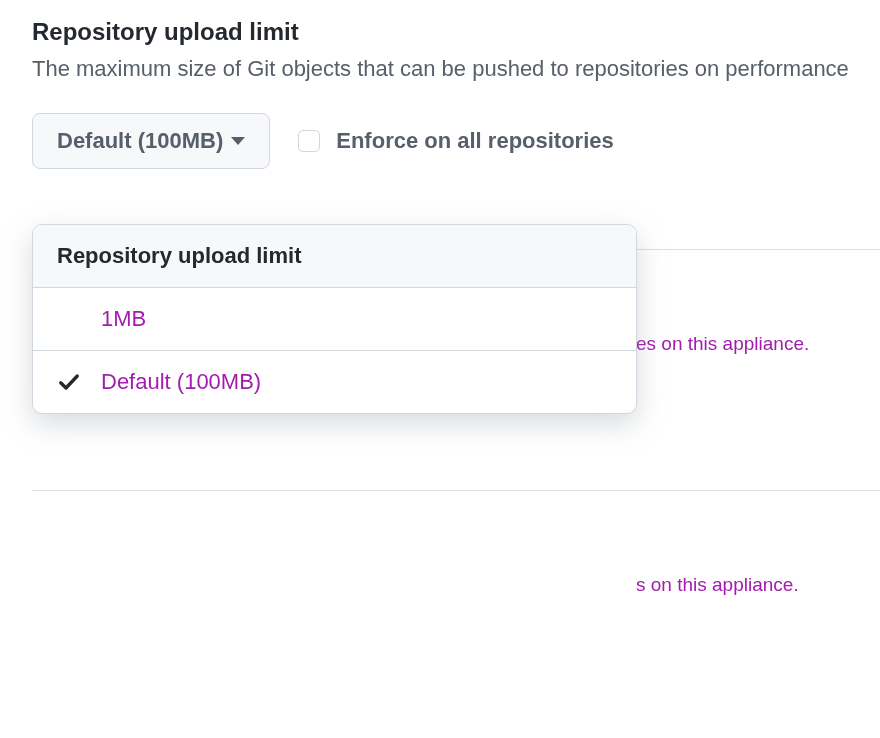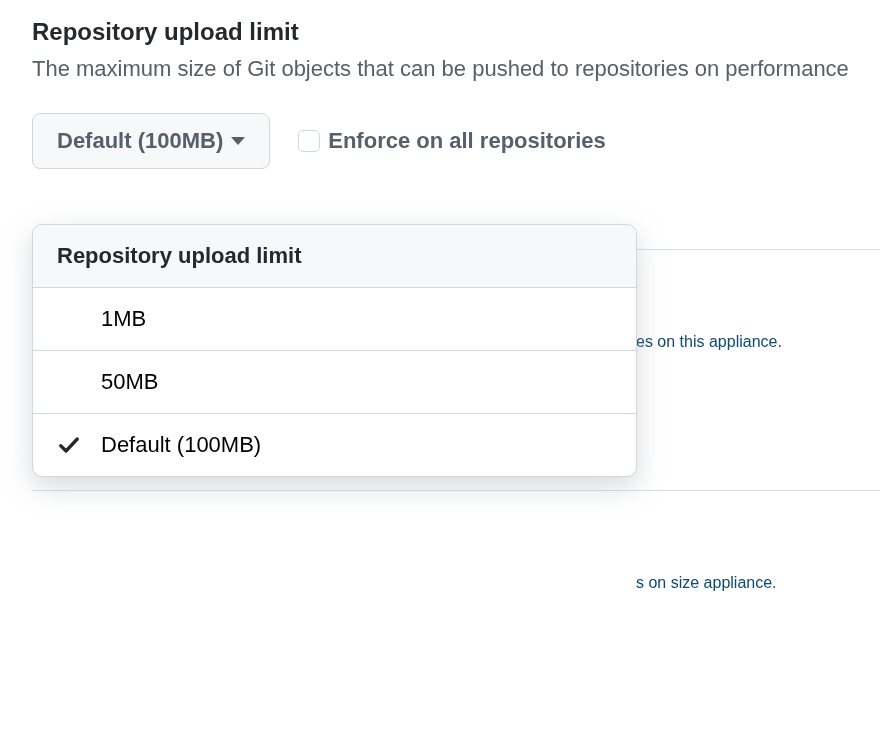--- a/index.html
+++ b/index.html
@@ -60,21 +60,21 @@
       width: 0;
       height: 0;
       border-left: 7px solid transparent;
       border-right: 7px solid transparent;
       border-top: 8px solid #57606a;
     }
 
     .checkbox-wrap {
       display: inline-flex;
       align-items: center;
-      gap: 8px;
+      gap: 16px;
       cursor: pointer;
       justify-content: center;
     }
 
     .checkbox-box {
       width: 22px;
       height: 22px;
       border: 1.5px solid #d0d7de;
       border-radius: 5px;
       background: #ffffff;
@@ -108,40 +108,40 @@
       color: #24292f;
       background: #f6f8fa;
       border-bottom: 1px solid #d0d7de;
     }
 
     .menu-item {
       display: flex;
       align-items: center;
       padding: 18px 24px;
       font-size: 22px;
-      color: #000000;
+      color: #a21caf;
       border-bottom: 1px solid #d0d7de;
       cursor: pointer;
     }
     .menu-item:last-child { border-bottom: none; }
 
     .menu-check {
       width: 44px;
       display: inline-flex;
       justify-content: flex-start;
       flex-shrink: 0;
     }
 
     .menu-check svg { width: 24px; height: 24px; }
 
     
     .bg-line {
       position: absolute;
-      font-size: 16px;
-      color: #0c4a6e;
+      font-size: 19px;
+      color: #a21caf;
       white-space: nowrap;
     }
     .hr {
       position: absolute;
       left: 32px;
       height: 1px;
       background: #d8dee4;
     }
   </style>
 </head>
@@ -160,32 +160,28 @@
     <label class="checkbox-wrap">
       <span class="checkbox-box"></span>
       <span class="checkbox-label">Enforce on all repositories</span>
     </label>
   </div>
 </div>
 
 <div class="hr" style="top:249px; width:848px;"></div>
 <span class="bg-line" style="left:636px; top:333px;">es on this appliance.</span>
 <div class="hr" style="top:490px; width:848px;"></div>
-<span class="bg-line" style="left:636px; top:574px;">s on size appliance.</span>
+<span class="bg-line" style="left:636px; top:574px;">s on this appliance.</span>
 
 <div class="menu">
   <div class="menu-header">Repository upload limit</div>
 
   <div class="menu-item">
     <span class="menu-check"></span>
     <span>1MB</span>
-  </div>
-  <div class="menu-item">
-    <span class="menu-check"></span>
-    <span>50MB</span>
   </div>
   <div class="menu-item">
     <span class="menu-check">
       <svg viewBox="0 0 16 16" fill="none" stroke="#24292f" stroke-width="2.2" stroke-linecap="round" stroke-linejoin="round">
         <polyline points="2.5,8.5 6,12 13.5,4"></polyline>
       </svg>
     </span>
     <span>Default (100MB)</span>
   </div>
 </div>

